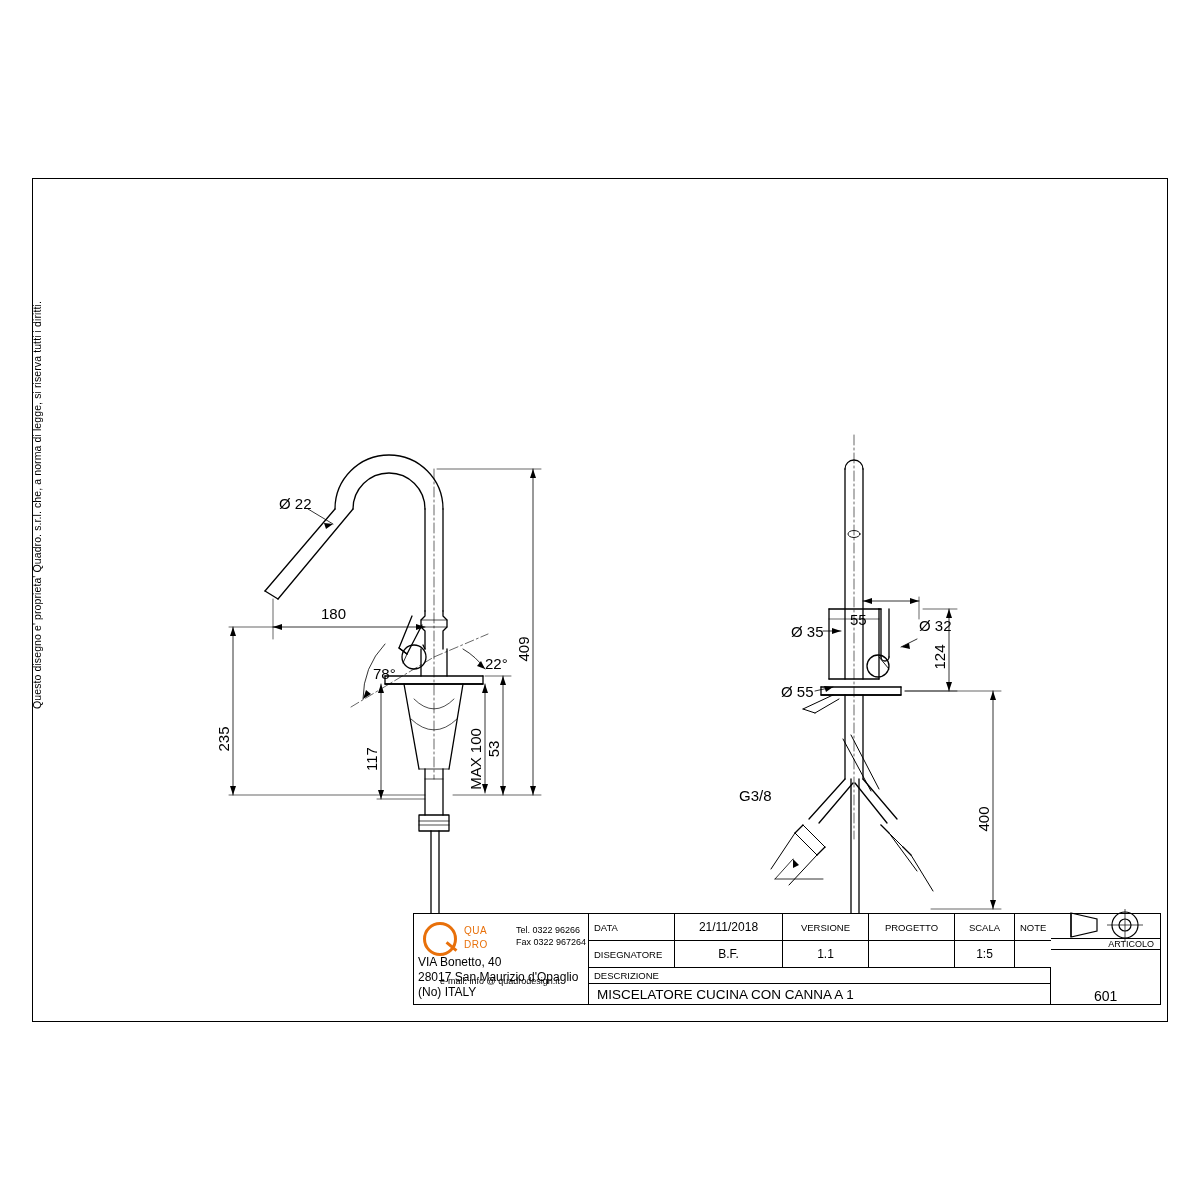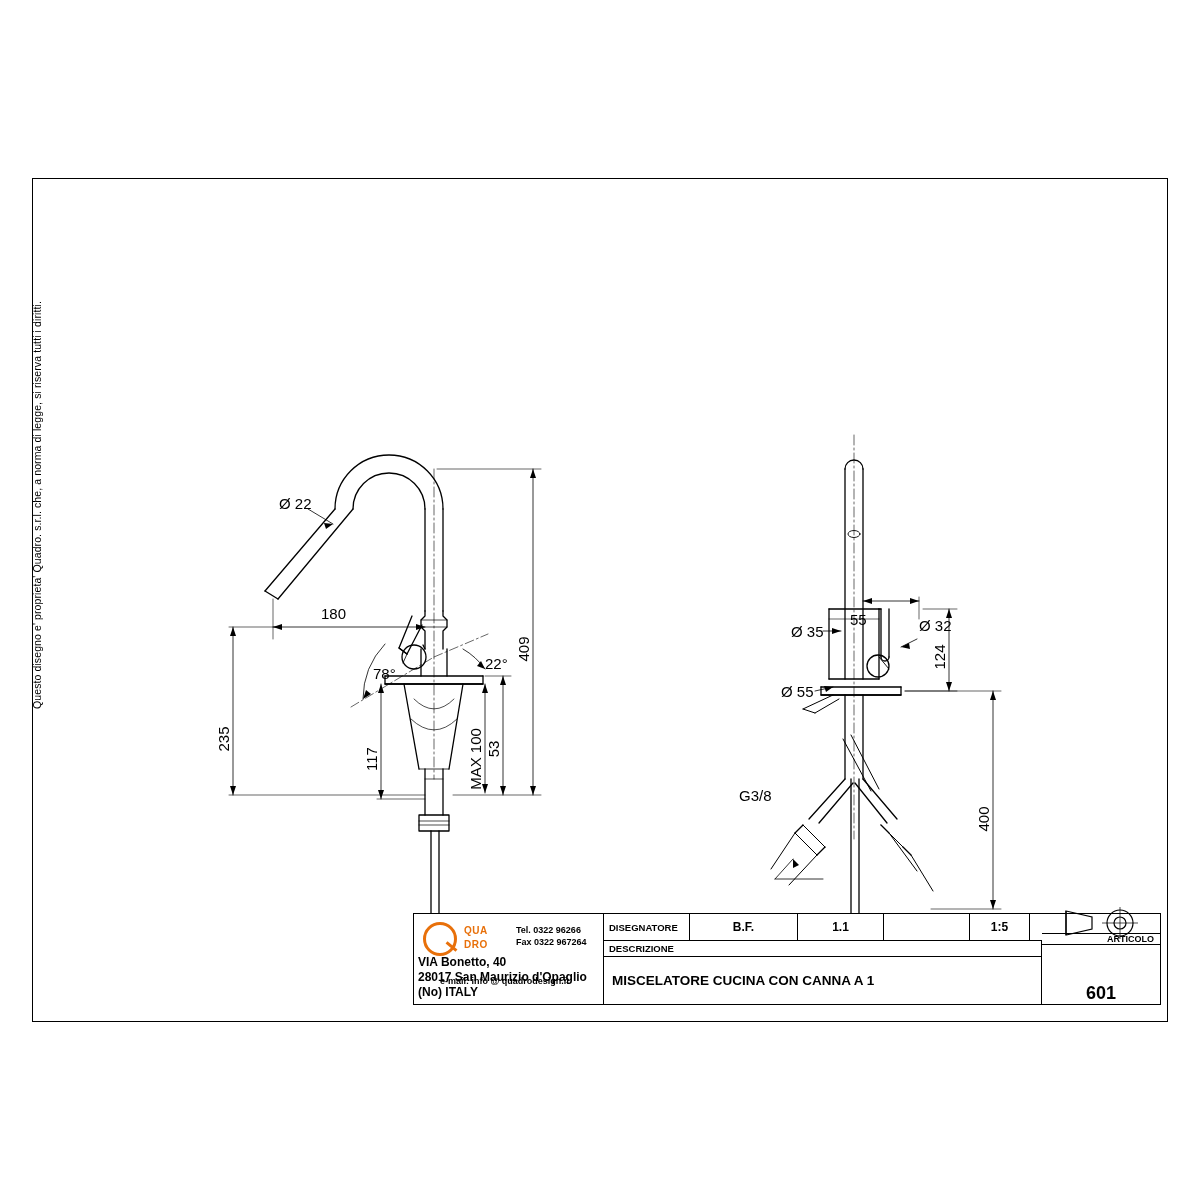--- a/index.html
+++ b/index.html
@@ -52,21 +52,20 @@
   #titleblock {
     position: absolute;
     left: 380px;
     top: 734px;
     width: 748px;
     height: 92px;
     border: 1px solid #000;
     box-sizing: border-box;
     display: flex;
     background: #fff;
-    font-weight: bold;
   }
   .tb-logo {
     width: 190px;
     border-right: 1px solid #000;
     box-sizing: border-box;
     position: relative;
     font-size: 9px;
     line-height: 1.15;
   }
   .logo-q {
@@ -195,21 +194,21 @@
     align-items: center;
     justify-content: flex-end;
     padding-right: 6px;
     font-size: 9px;
   }
   .tb-art-body {
     flex: 1;
     display: flex;
     align-items: center;
     justify-content: center;
-    font-size: 18px;
+    font-size: 14px;
     margin-top: 38px;
   }
   .proj-sym {
     position: absolute;
     left: 50%;
     top: 50%;
     transform: translate(-50%, -50%);
   }
 </style>
 </head>
@@ -430,20 +429,28 @@
         <div>Fax 0322 967264</div>
       </div>
       <div class="tb-email">e-mail:  info @ quadrodesign.it</div>
       <div class="tb-addr">
         <div>VIA Bonetto, 40</div>
         <div>28017 San Maurizio d'Opaglio (No) ITALY</div>
       </div>
     </div>
 
     <div class="tb-mid">
+      <div class="tb-row1">
+        <div class="cell w-data">DATA</div>
+        <div class="cell center w-dataval">21/11/2018</div>
+        <div class="cell center w-vers" style="font-size:9.5px">VERSIONE</div>
+        <div class="cell center w-prog" style="font-size:9.5px">PROGETTO</div>
+        <div class="cell center w-scala" style="font-size:9.5px">SCALA</div>
+        <div class="cell center w-note" style="font-size:9.5px;border-right:none">NOTE</div>
+      </div>
       <div class="tb-row2">
         <div class="cell w-data">DISEGNATORE</div>
         <div class="cell center w-dataval">B.F.</div>
         <div class="cell center w-vers">1.1</div>
         <div class="cell center w-prog"></div>
         <div class="cell center w-scala">1:5</div>
         <div class="cell center w-note" style="border-right:none"></div>
       </div>
       <div class="tb-row3">
         <div class="tb-desc-col">

